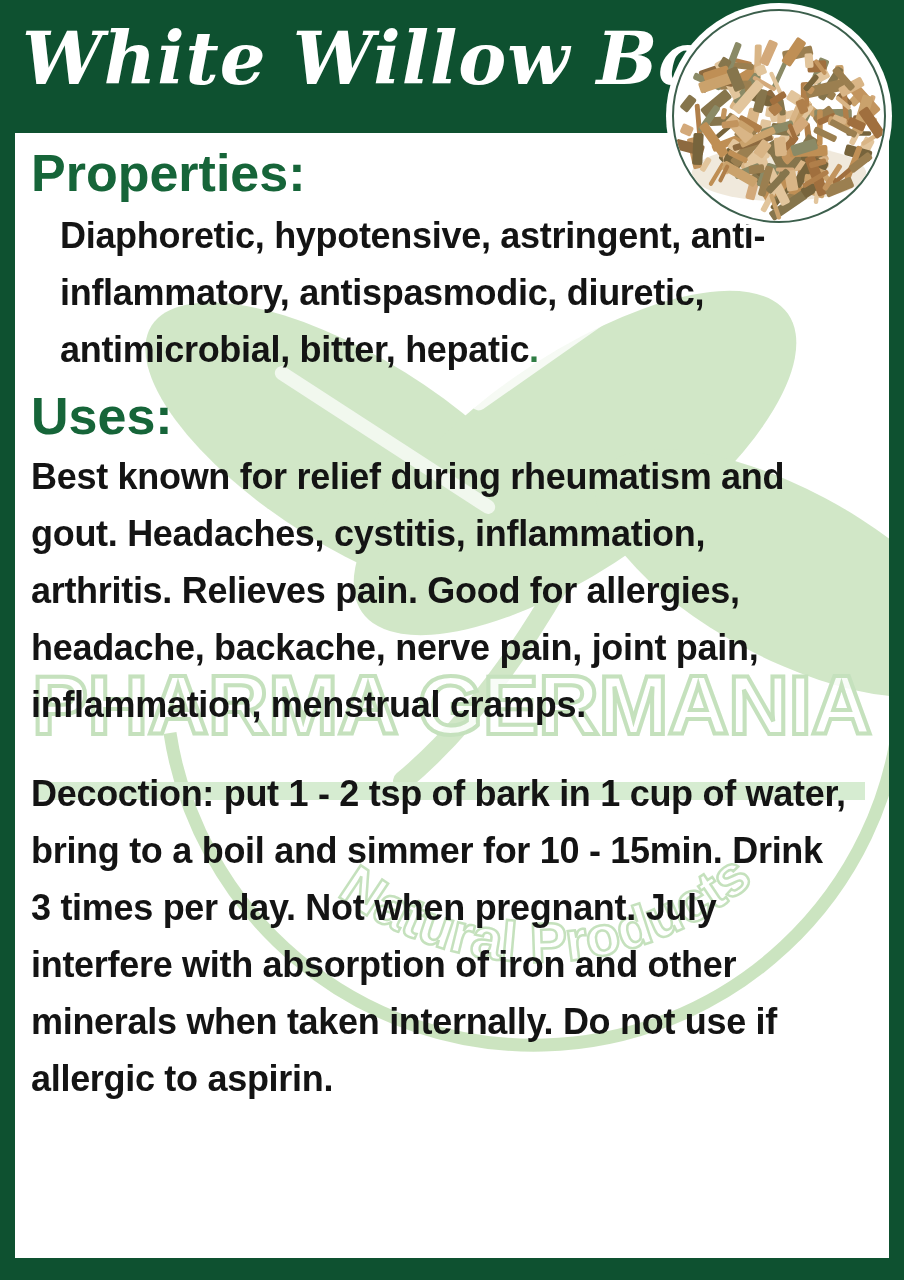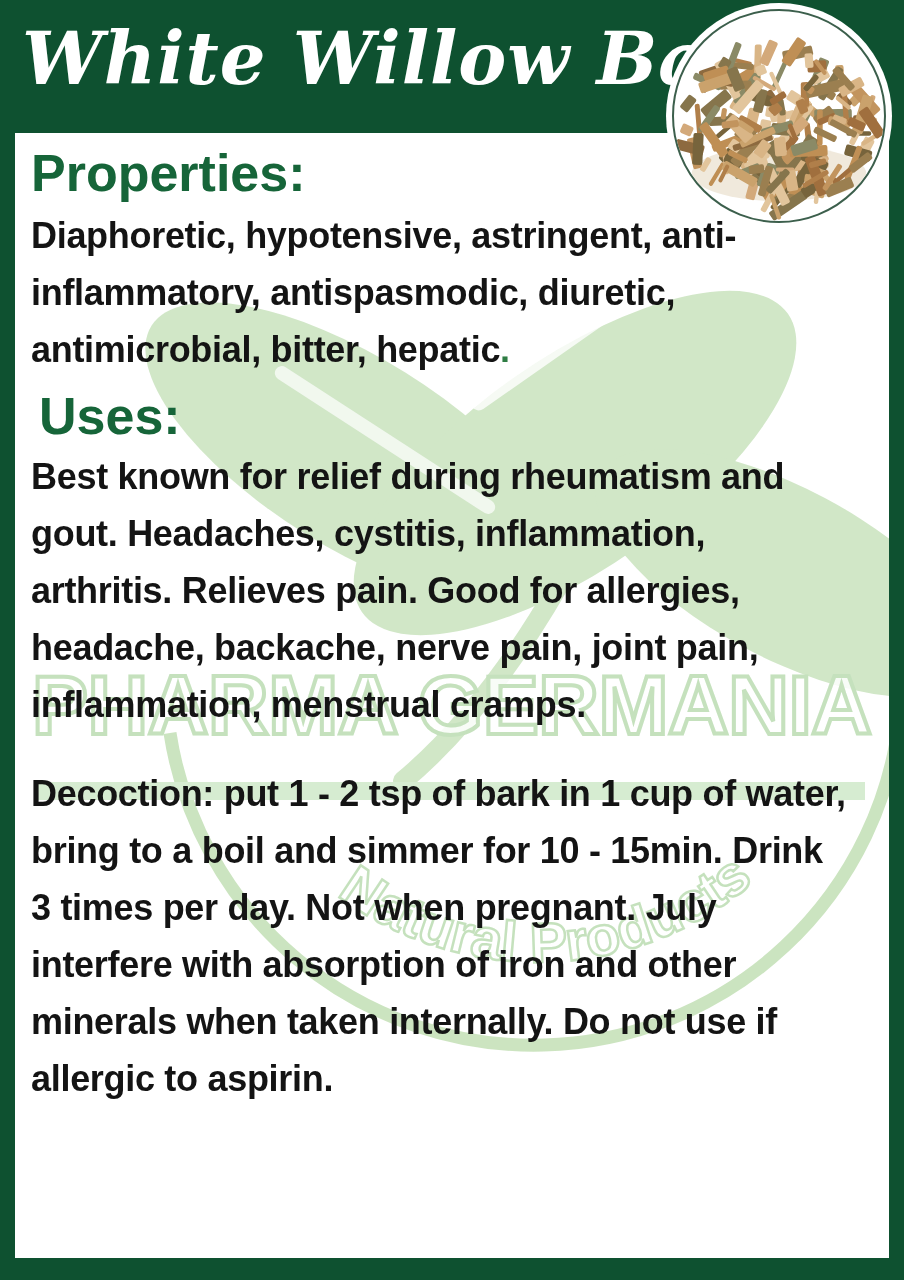--- a/index.html
+++ b/index.html
@@ -42,22 +42,22 @@
   h2.sec-heading{
     font-size:52px;line-height:52px;font-weight:bold;
     color:var(--heading-green);margin:0;
   }
   p.sec-body{
     font-size:36px;line-height:57px;font-weight:bold;
     color:var(--body-black);margin:0;letter-spacing:-0.3px;
   }
   .accent{color:var(--accent-green);}
   .sec-properties .sec-heading{margin:2px 0 8px;}
-  .sec-properties .sec-body{margin-bottom:12px;}
-  .sec-uses .sec-heading{margin:10px 8px 6px;}
+  .sec-properties .sec-body{margin-bottom:12px;margin-left:29px;}
+  .sec-uses .sec-heading{margin:10px 0 6px;}
   .sec-uses .sec-body{margin-bottom:32px;}
   .sec-directions .sec-heading{margin:0 0 10px 4px;}
 </style>
 </head>
 <body>
 
 <div class="page-title">White Willow Bark</div>
 
 <div class="photo">
   <div class="photo-inner">

